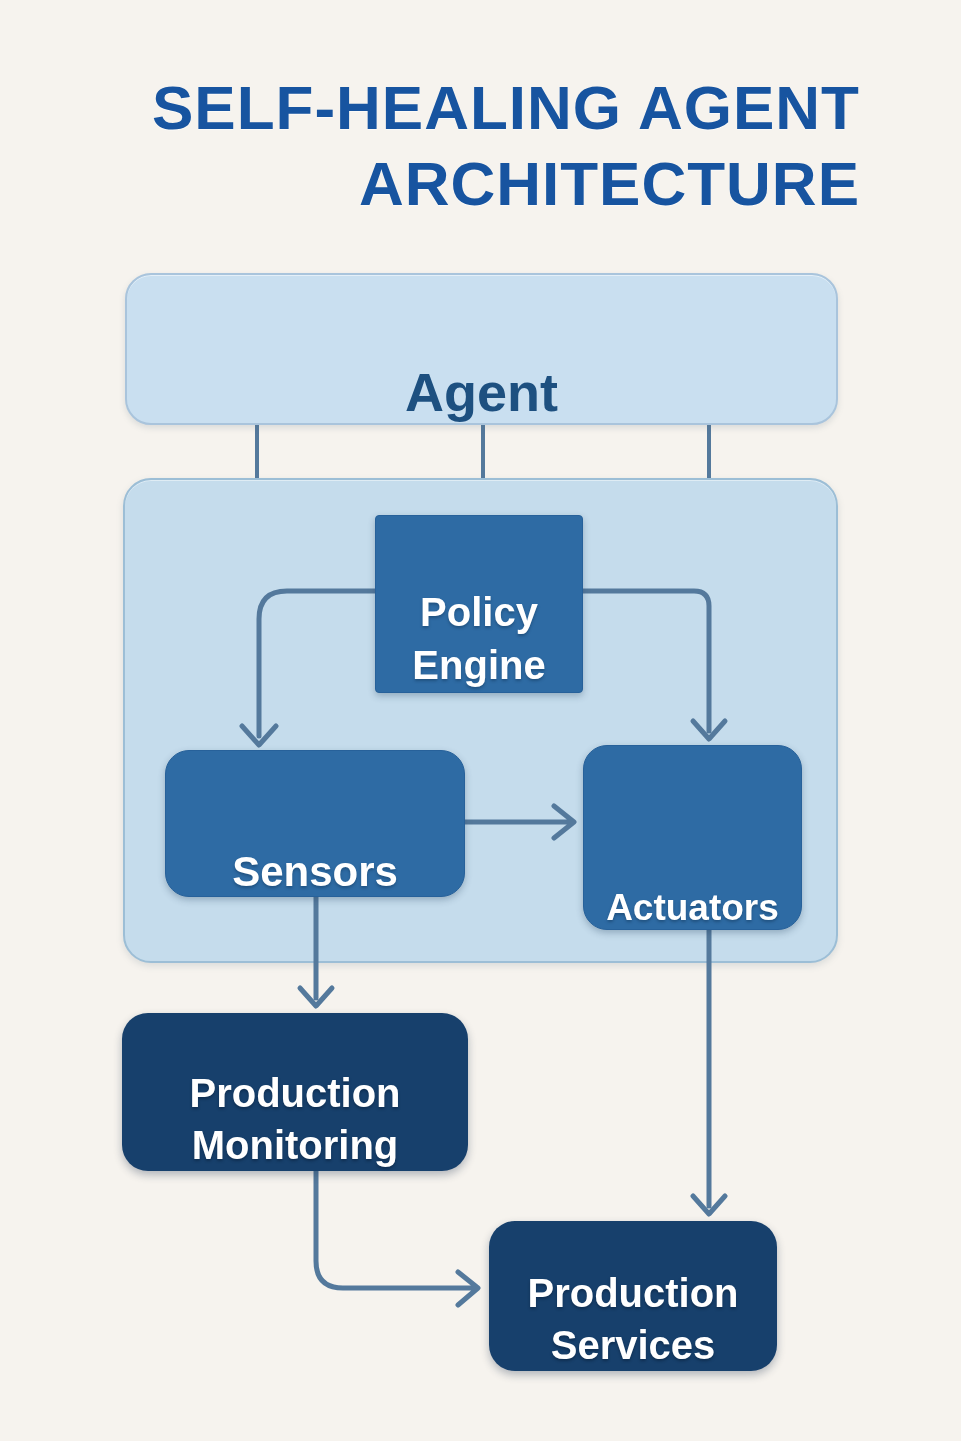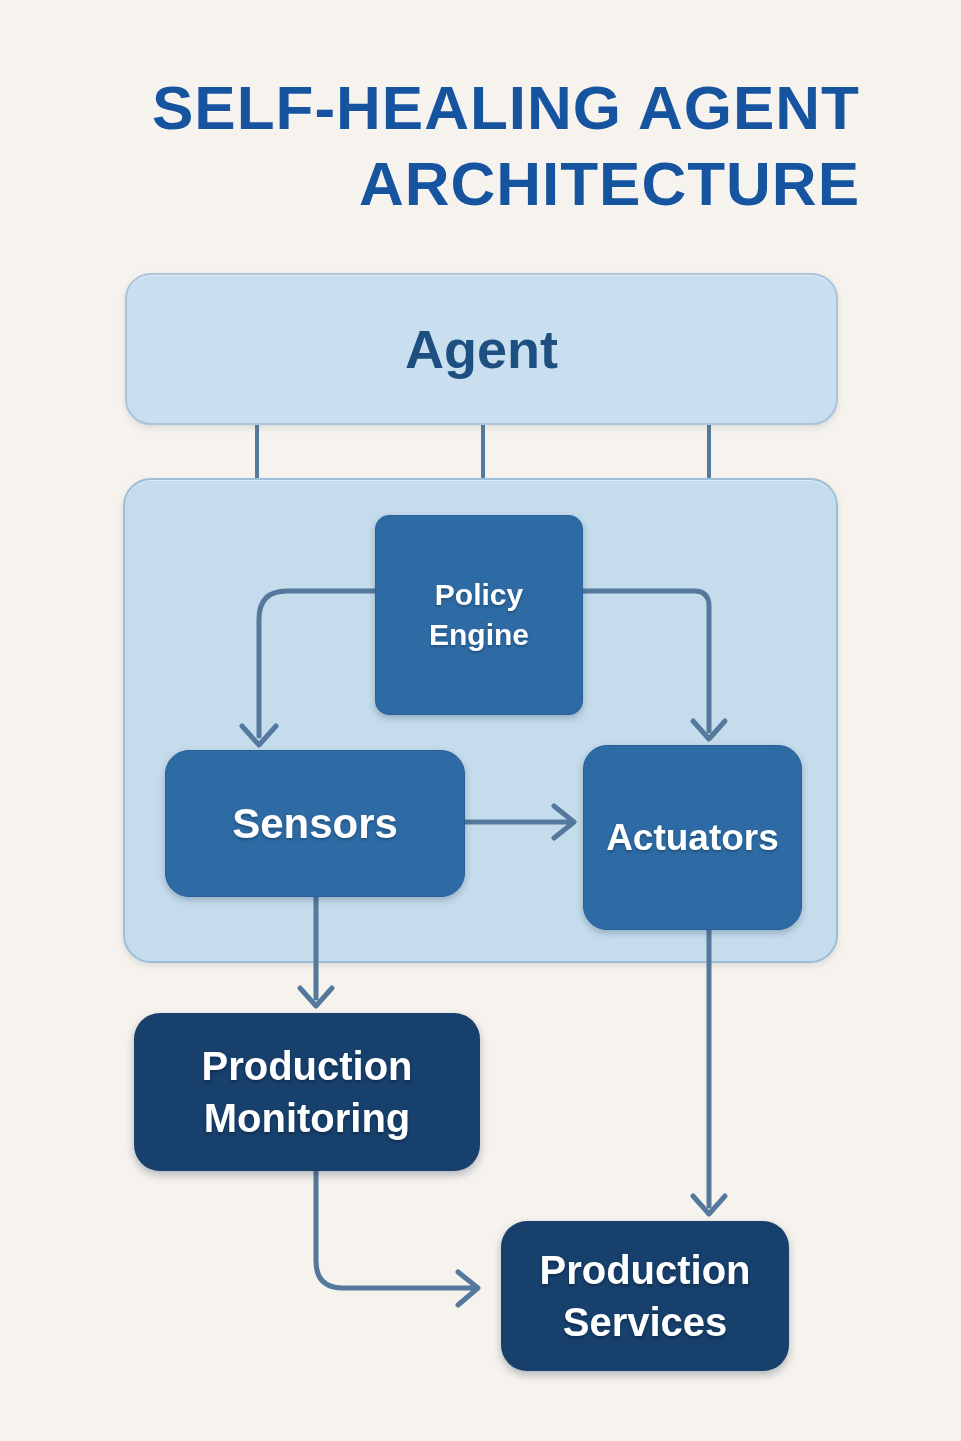--- a/index.html
+++ b/index.html
@@ -33,21 +33,21 @@
     font-size:62px;
     line-height:76px;
     font-weight:bold;
     letter-spacing:1px;
     color:var(--title-text);
     text-shadow:0 1px 1px rgba(255,255,255,0.6);
   }
   .node{
     position:absolute;
     display:flex;
-    align-items:center;
+    align-items:flex-end;
     justify-content:center;
     text-align:center;
     box-sizing:border-box;
   }
   .agent-box{
     left:125px;top:273px;width:713px;height:152px;
     background:var(--light-box-fill);
     border:2px solid var(--light-box-border);
     border-radius:26px;
     box-shadow:0 3px 6px rgba(90,110,130,0.18), inset 0 1px 0 rgba(255,255,255,0.5);
@@ -68,23 +68,22 @@
     border:1px solid var(--mid-box-border);
     color:var(--white-text);
     box-shadow:0 3px 7px rgba(30,60,90,0.30);
     text-shadow:0 2px 3px rgba(10,35,60,0.35);
   }
   .dark-box{
     background:var(--dark-box-fill);
     color:var(--white-text);
     box-shadow:0 4px 8px rgba(20,40,70,0.30);
     text-shadow:0 2px 3px rgba(5,20,40,0.4);
-    margin-left:12px;
   }
-  .policy-engine{left:375px;top:515px;width:208px;height:200px;border-radius:14px;font-size:30px;font-weight:bold;line-height:1.32;padding:0 18px;}
+  .policy-engine{left:375px;top:515px;width:208px;height:178px;border-radius:4px;font-size:40px;font-weight:bold;line-height:1.32;padding:0 18px;}
   .sensors{left:165px;top:750px;width:300px;height:147px;border-radius:24px;font-size:42px;font-weight:bold;}
   .actuators{left:583px;top:745px;width:219px;height:185px;border-radius:24px;font-size:37px;font-weight:bold;}
   .prod-monitoring{left:122px;top:1013px;width:346px;height:158px;border-radius:26px;font-size:40px;font-weight:bold;line-height:1.3;padding:0 20px;}
   .prod-services{left:489px;top:1221px;width:288px;height:150px;border-radius:26px;font-size:40px;font-weight:bold;line-height:1.3;padding:0 20px;}
   .connector-layer{
     position:absolute;left:0;top:0;width:961px;height:1441px;
     pointer-events:none;
   }
   .edge{
     fill:none;

